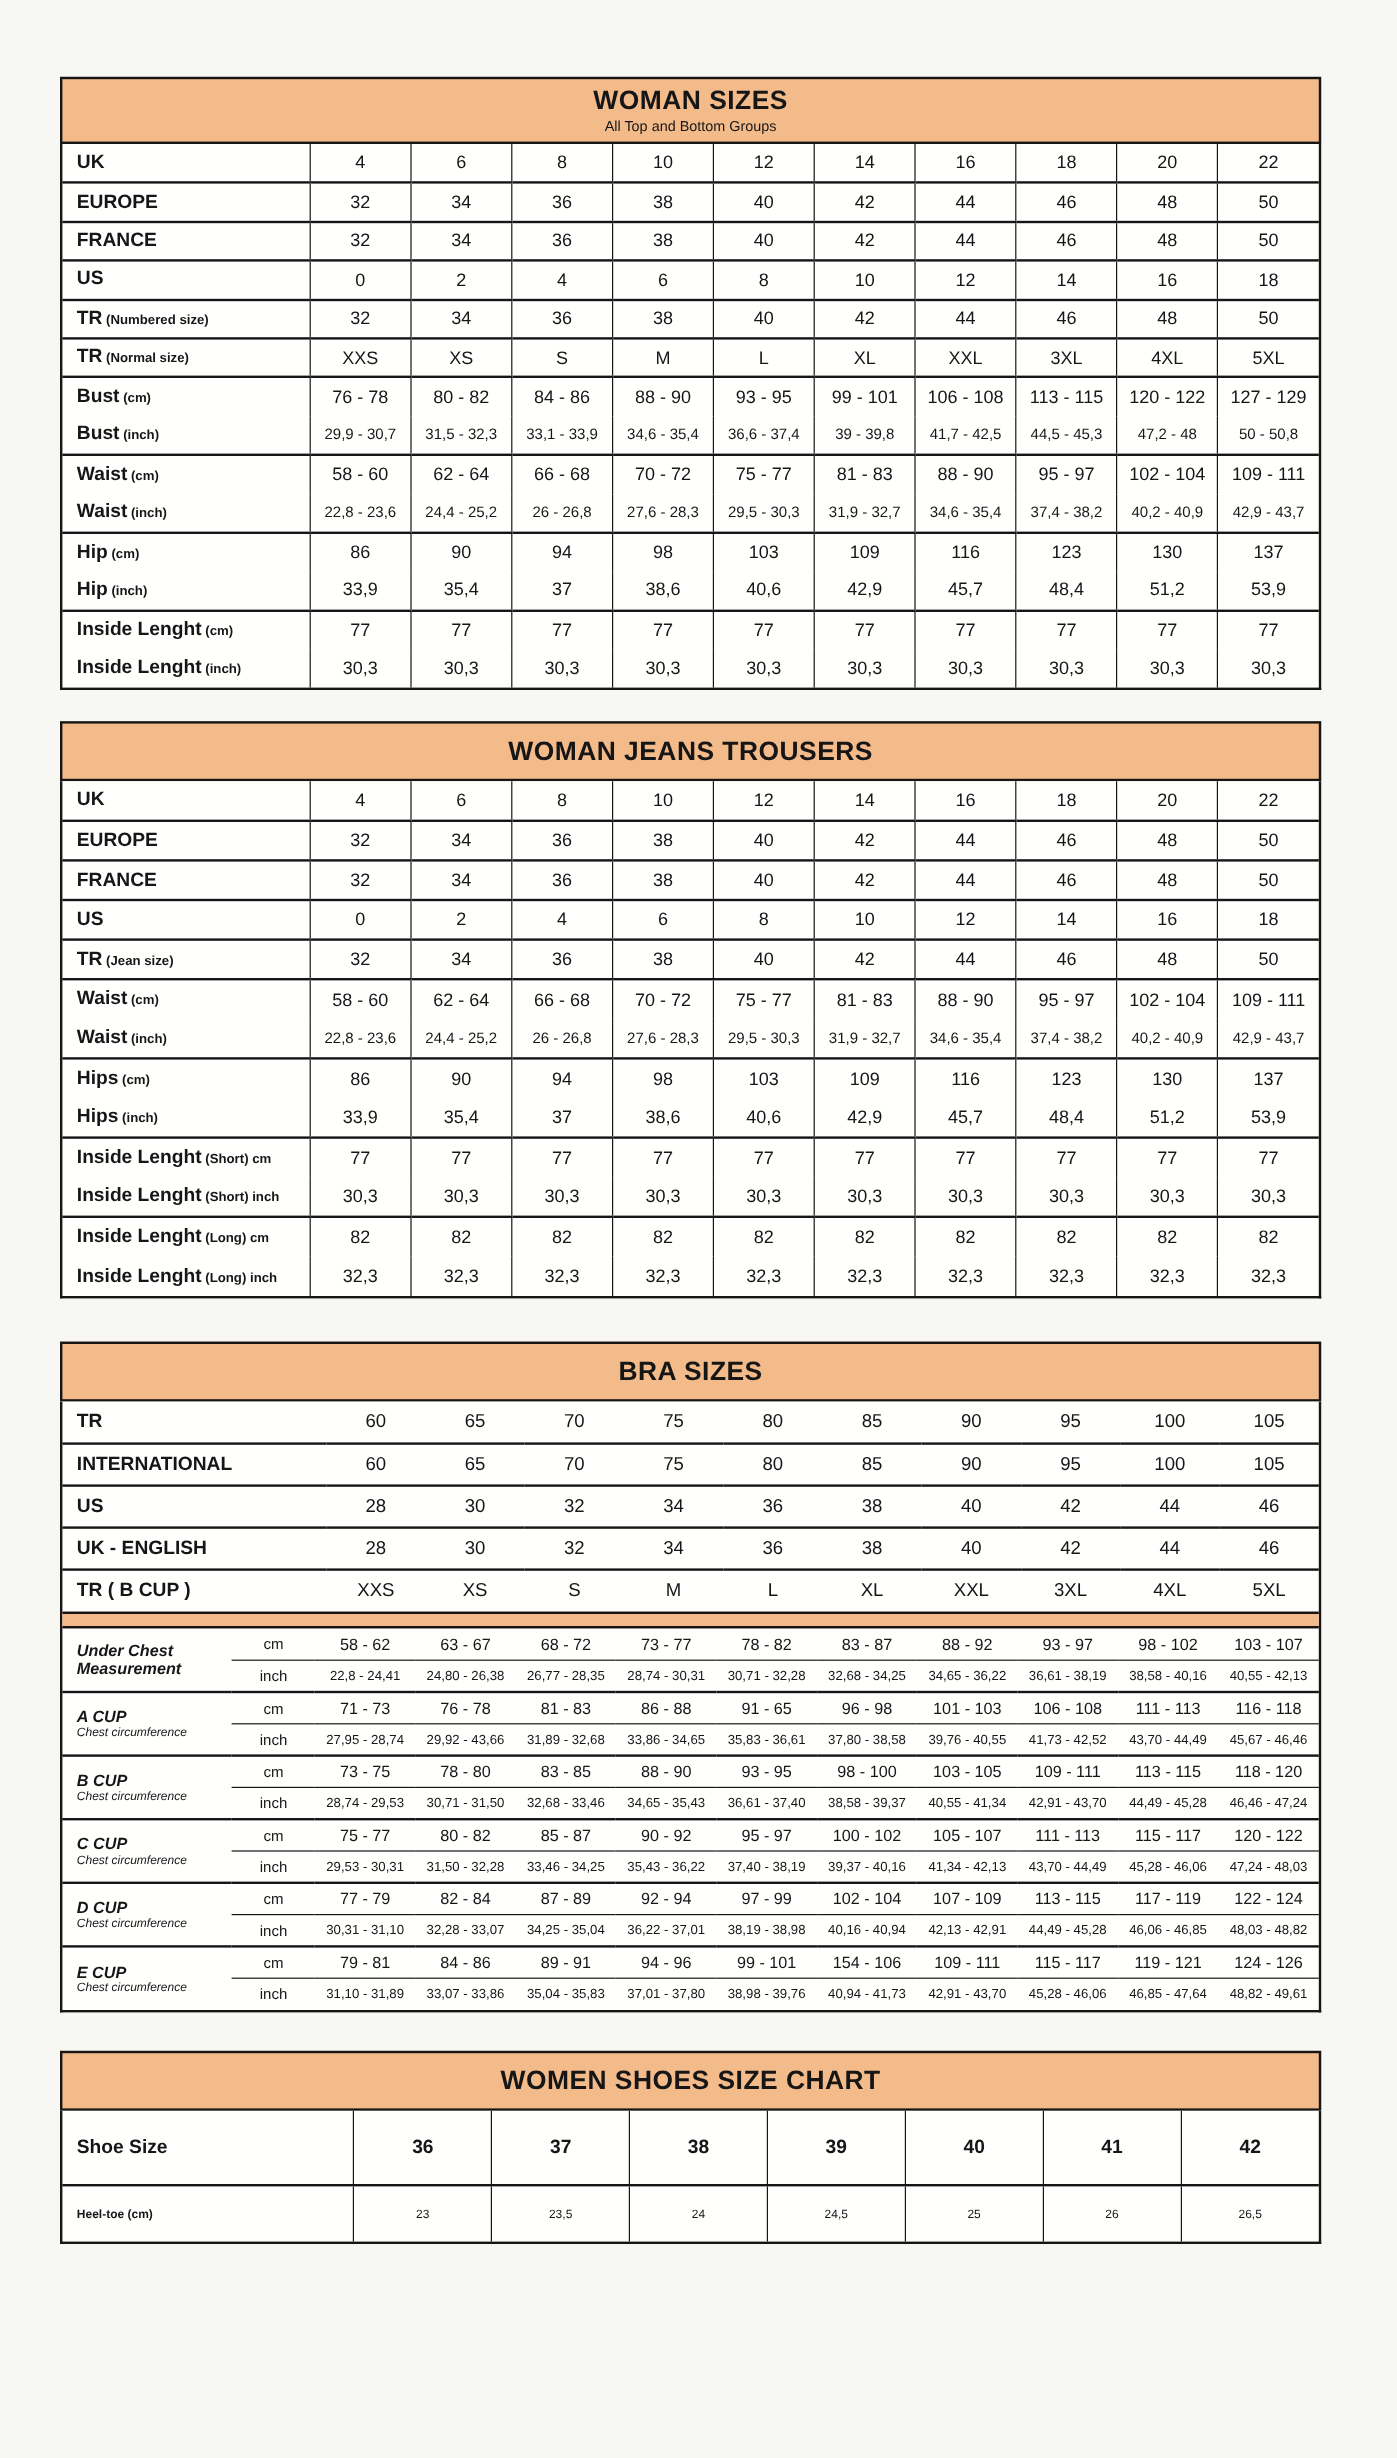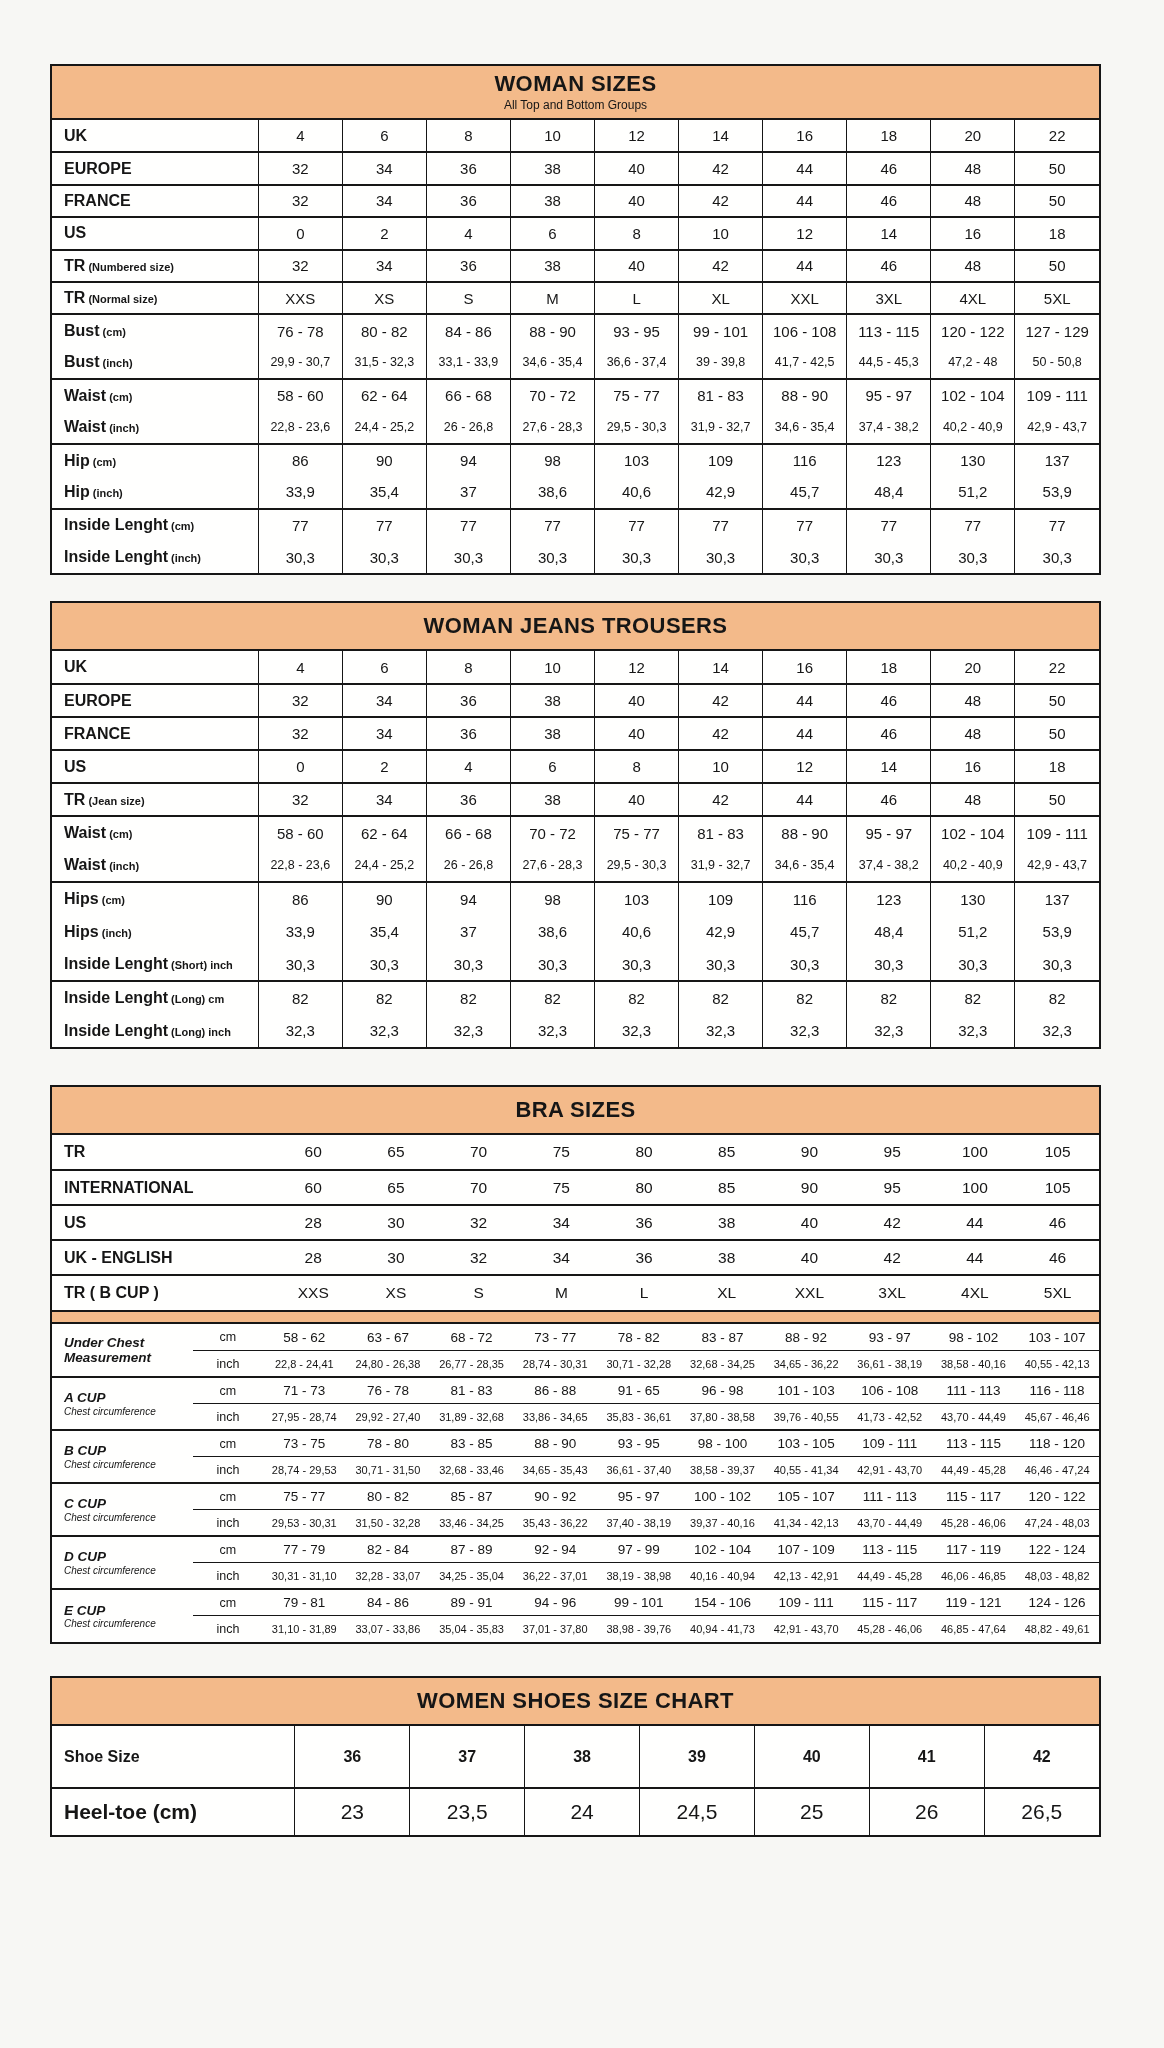--- a/index.html
+++ b/index.html
@@ -66,21 +66,21 @@
 
   .t-bra-cup td{height:26.5px;font-size:13.5px;}
   .t-bra-cup td.sm{font-size:11px;}
   .t-bra-cup td.unit{font-size:12.5px;}
   .t-bra-cup td.lab{white-space:normal;line-height:1.15;padding-right:4px;font-style:italic;}
   .t-bra-cup .lab-main{font-weight:bold;font-size:13.5px;display:block;}
   .t-bra-cup .lab-sub{font-weight:normal;font-size:10px;display:block;}
   .t-bra-cup tr.cup2 td{border-top:1px solid var(--bd);}
 
   .t-shoes tr.r0 td{height:62px;font-weight:bold;font-size:16px;}
-  .t-shoes tr.r1 td{height:47px;font-size:21px;margin-top:12px;}
+  .t-shoes tr.r1 td{height:47px;font-size:10px;margin-top:12px;}
   .t-shoes td.lab{font-size:16px;font-weight:bold;}
 </style>
 </head>
 <body>
 
 <div class="page">
   <section id="t1">
       <div class="hdr">
         <div class="hdr-title">WOMAN SIZES</div>
         <div class="hdr-sub">All Top and Bottom Groups</div>
@@ -416,20 +416,33 @@
               <td>33,9</td>
               <td>35,4</td>
               <td>37</td>
               <td>38,6</td>
               <td>40,6</td>
               <td>42,9</td>
               <td>45,7</td>
               <td>48,4</td>
               <td>51,2</td>
               <td>53,9</td>
+            </tr>
+            <tr class="g0">
+              <td class="lab"><span class="lab-main">Inside Lenght</span><span class="lab-sm"> (Short) cm</span></td>
+              <td>77</td>
+              <td>77</td>
+              <td>77</td>
+              <td>77</td>
+              <td>77</td>
+              <td>77</td>
+              <td>77</td>
+              <td>77</td>
+              <td>77</td>
+              <td>77</td>
             </tr>
             <tr>
               <td class="lab"><span class="lab-main">Inside Lenght</span><span class="lab-sm"> (Short) inch</span></td>
               <td>30,3</td>
               <td>30,3</td>
               <td>30,3</td>
               <td>30,3</td>
               <td>30,3</td>
               <td>30,3</td>
               <td>30,3</td>
@@ -613,21 +626,21 @@
               <td>91 - 65</td>
               <td>96 - 98</td>
               <td>101 - 103</td>
               <td>106 - 108</td>
               <td>111 - 113</td>
               <td>116 - 118</td>
             </tr>
             <tr class="cup2">
               <td class="unit">inch</td>
               <td class="sm">27,95 - 28,74</td>
-              <td class="sm">29,92 - 27,40</td>
+              <td class="sm">29,92 - 43,66</td>
               <td class="sm">31,89 - 32,68</td>
               <td class="sm">33,86 - 34,65</td>
               <td class="sm">35,83 - 36,61</td>
               <td class="sm">37,80 - 38,58</td>
               <td class="sm">39,76 - 40,55</td>
               <td class="sm">41,73 - 42,52</td>
               <td class="sm">43,70 - 44,49</td>
               <td class="sm">45,67 - 46,46</td>
             </tr>
             <tr class="g0 cup1">

